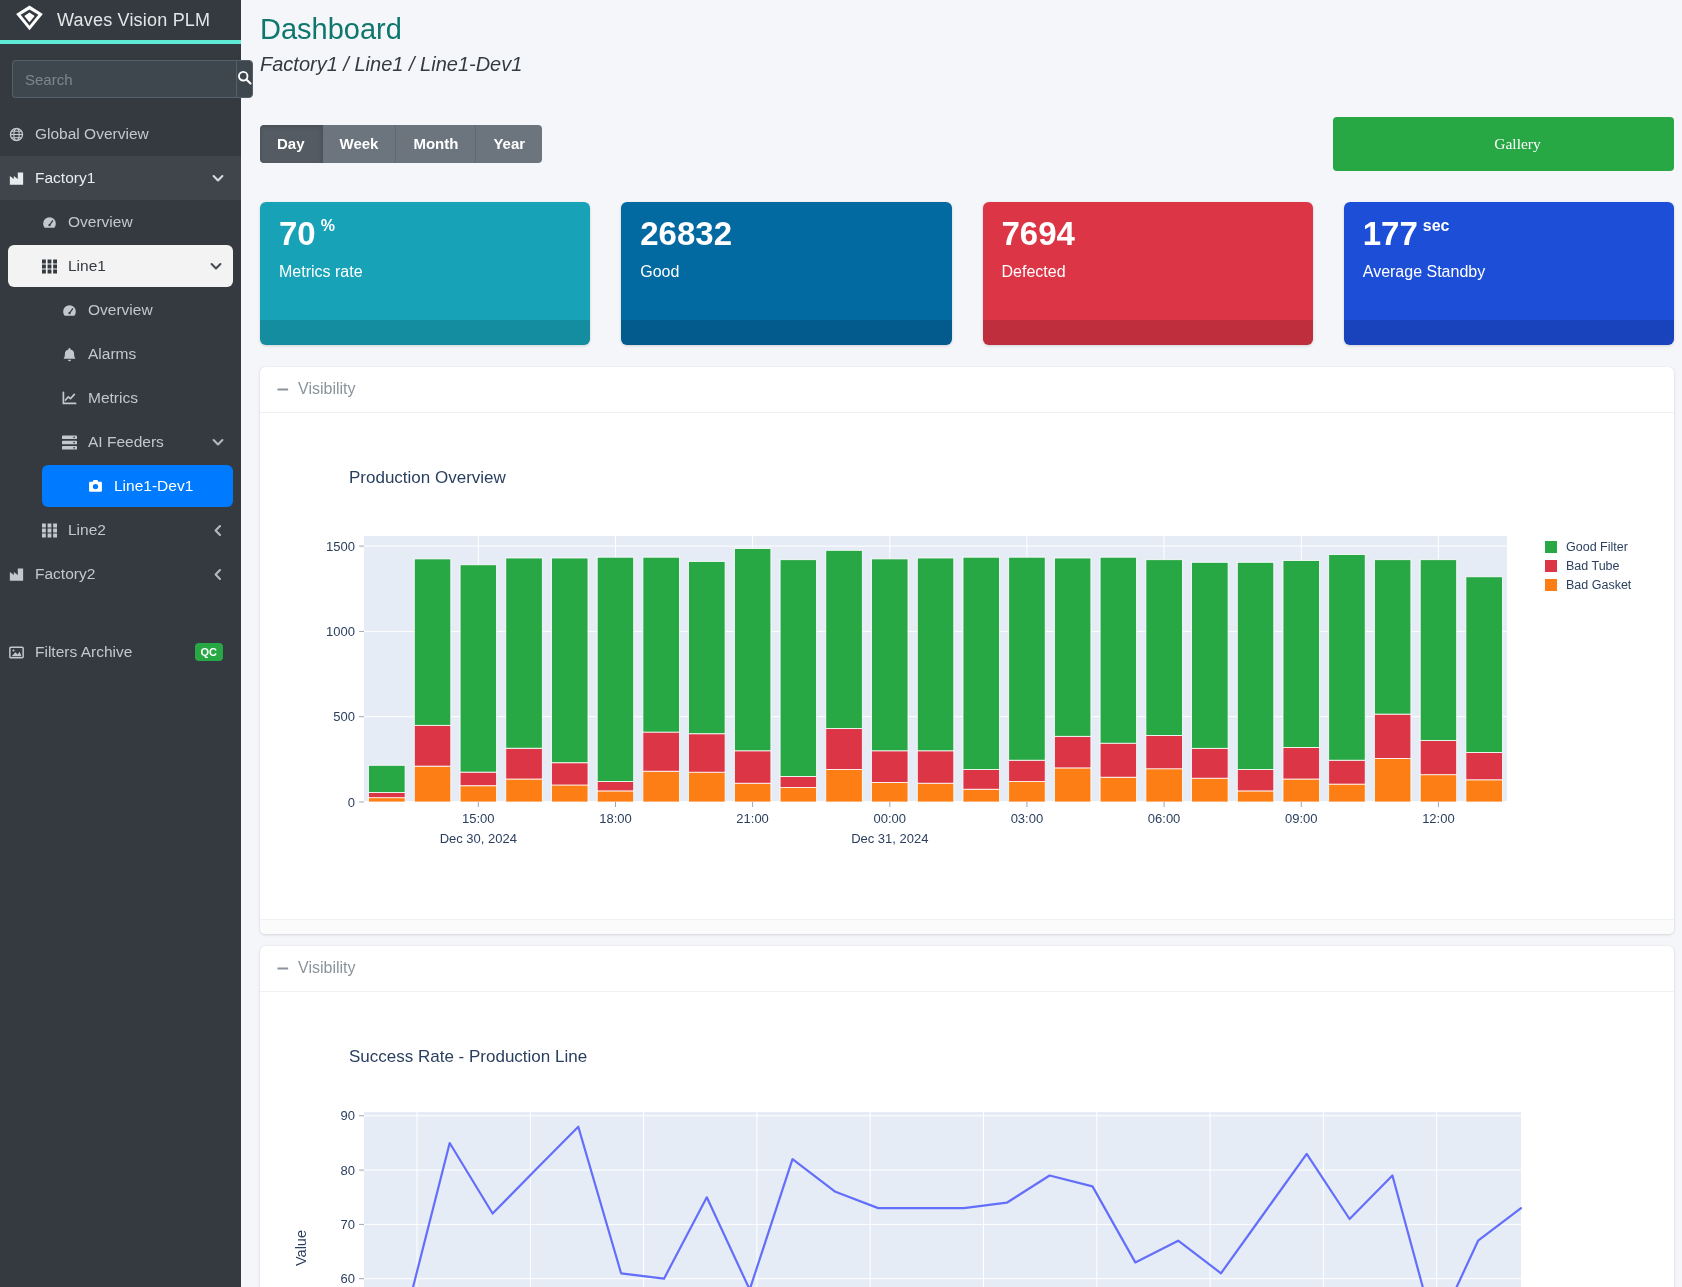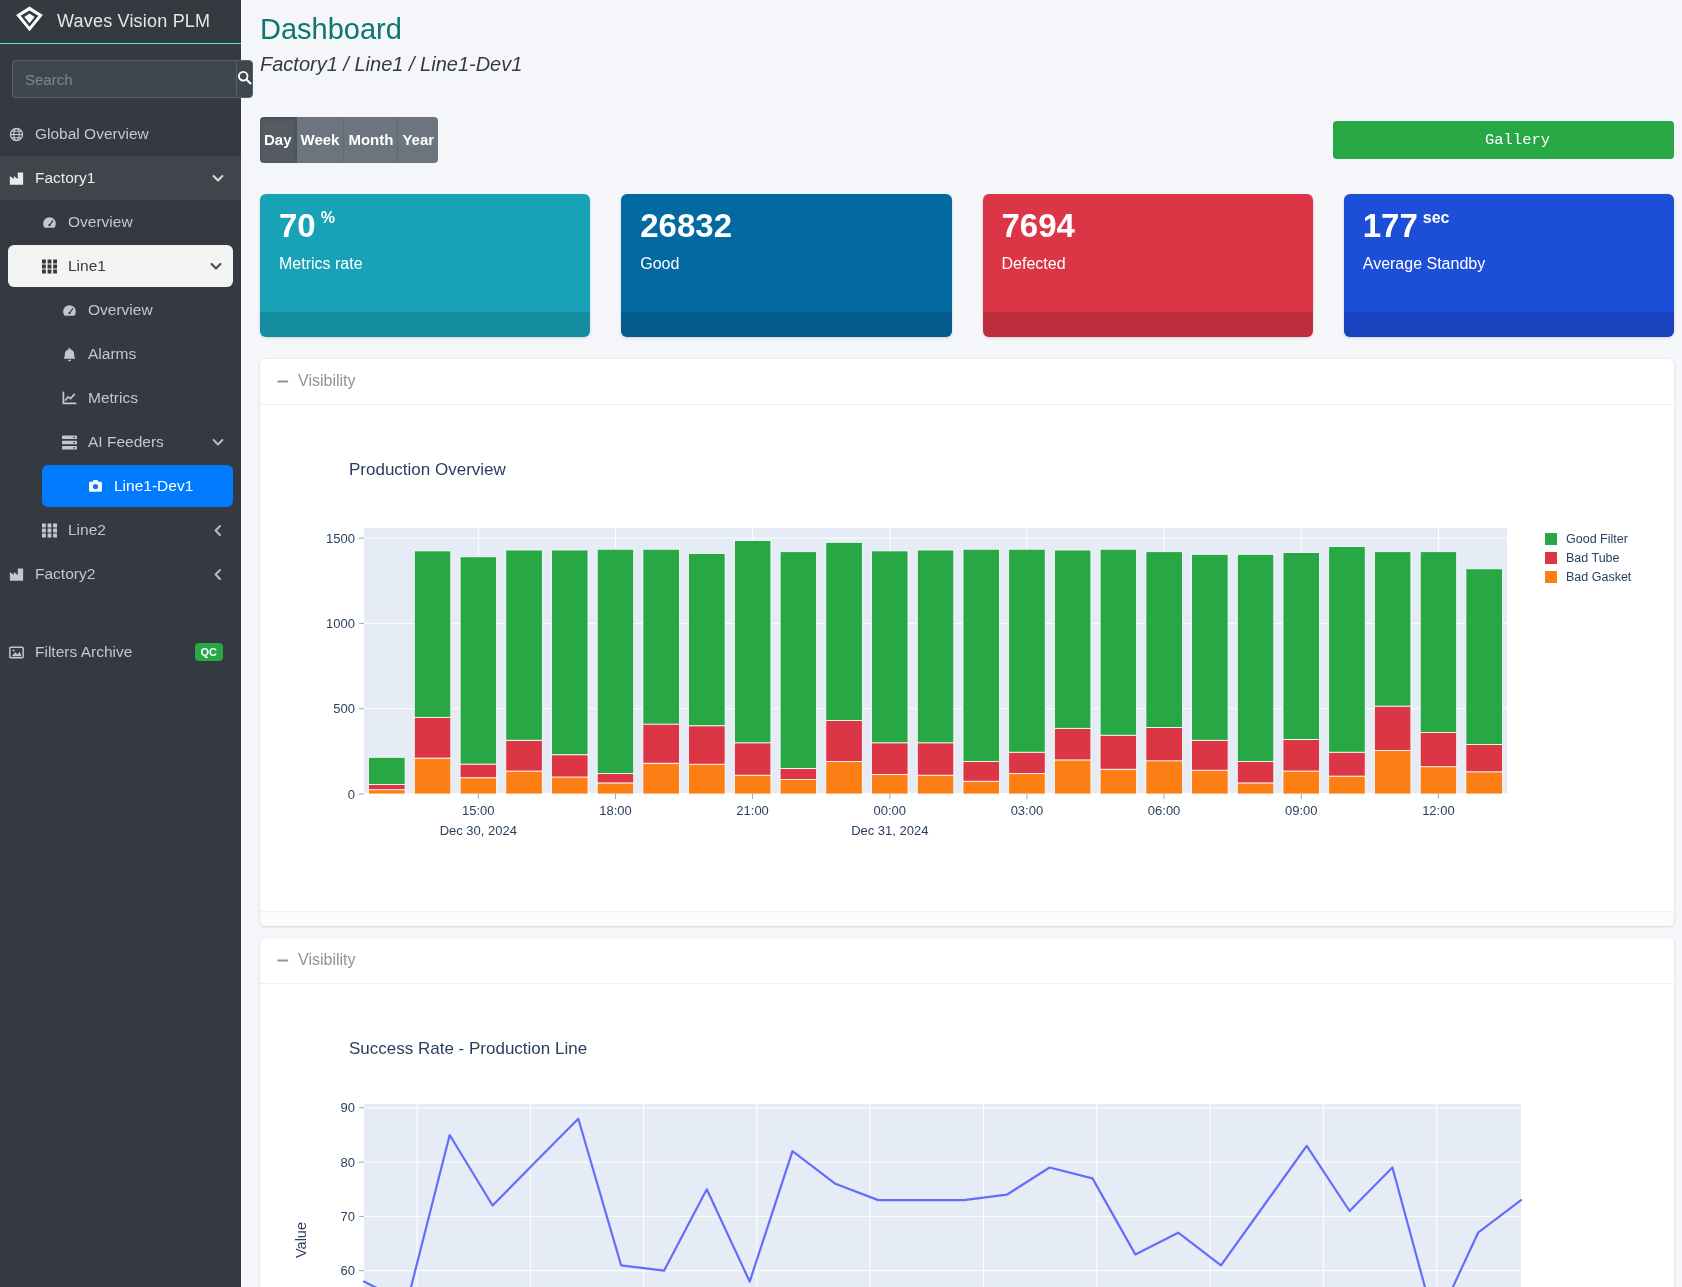--- a/index.html
+++ b/index.html
@@ -9,21 +9,21 @@
     font-family: "Liberation Sans", sans-serif;
     background:#f4f6f9; color:#343a40; position:relative;
   }
   
   .sidebar {
     position:absolute; left:0; top:0; width:241px; height:1287px;
     background:#343a40; color:#c2c7d0; z-index:5;
   }
   .brand {
     height:44px; display:flex; align-items:center; gap:12px;
-    padding:0 14px; border-bottom:1px solid #5eead4;
+    padding:0 14px; border-bottom:4px solid #5eead4;
   }
   .brand-text { color:#e4e6e8; font-size:18px; font-weight:400; letter-spacing:.2px; }
   .search-row { display:flex; margin:16px 12px 14px 12px; }
   .search-input {
     flex:1; background:#3f474e; border:1px solid #56606a; border-right:none;
     border-radius:4px 0 0 4px; height:38px; padding:0 12px; color:#e9ecef;
     font-size:15px; font-family:"Liberation Sans",sans-serif; outline:none;
   }
   .search-input::placeholder { color:#7d8790; }
   .search-btn {
@@ -58,29 +58,29 @@
     background:#28a745; color:#fff; font-size:11px; font-weight:bold;
     padding:3px 6px; border-radius:4px; margin-right:18px;
   }
   
   .main { position:absolute; left:241px; top:0; width:1441px; padding:14px 8px 0 19px; }
   h1 { font-size:29px; font-weight:500; color:#0f766e; line-height:1.1; }
   .breadcrumb { font-size:20px; font-style:italic; margin-top:7px; color:#343a40; }
   .toolbar { display:flex; justify-content:space-between; align-items:center; margin-top:41px; }
   .btn-group { display:flex; border-radius:4px; overflow:hidden; }
   .range-btn {
-    background:#6c757d; color:#fff; border:none; height:46px; padding:0 4px;
+    background:#6c757d; color:#fff; border:none; height:38px; padding:0 17px;
     font-size:15px; font-weight:bold; cursor:pointer;
     border-right:1px solid rgba(0,0,0,.1); font-family:"Liberation Sans",sans-serif;
   }
   .range-btn:last-child { border-right:none; }
   .range-btn.active { background:#545b62; box-shadow:inset 0 2px 4px rgba(0,0,0,.15); }
   .gallery-btn {
-    width:341px; height:38px; background:#28a745; border:none; border-radius:4px;
-    color:#fff; font-size:15.5px; cursor:pointer; font-family:Liberation Mono, monospace;padding-left:28px;
+    width:341px; height:54px; background:#28a745; border:none; border-radius:4px;
+    color:#fff; font-size:15.5px; cursor:pointer; font-family:Liberation Serif, serif;padding-left:28px;
   }
   
   .cards { display:flex; gap:31px; margin-top:31px; }
   .card {
     flex:1; height:143px; border-radius:6px; color:#fff; position:relative;
     box-shadow:0 1px 3px rgba(0,0,0,.15); overflow:hidden;
   }
   .card .inner { padding:15px 19px; }
   .card .val { font-size:33px; font-weight:bold; line-height:1; }
   .card .unit { font-size:16px; font-weight:bold; vertical-align:top; margin-left:5px; }

